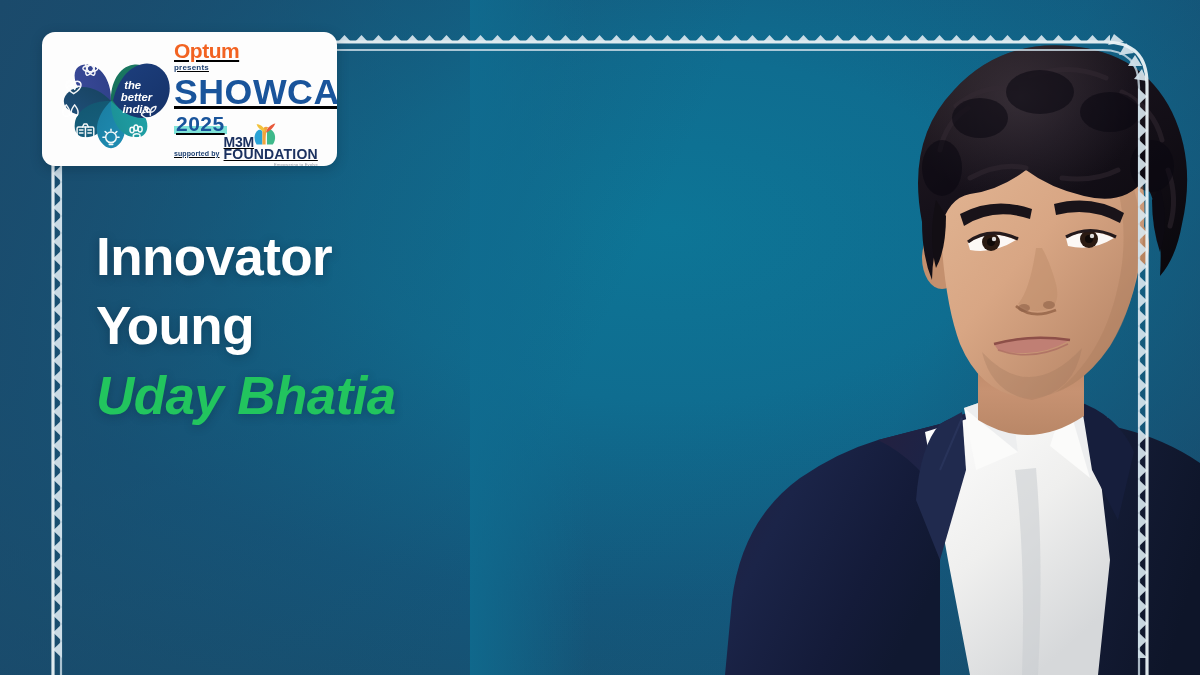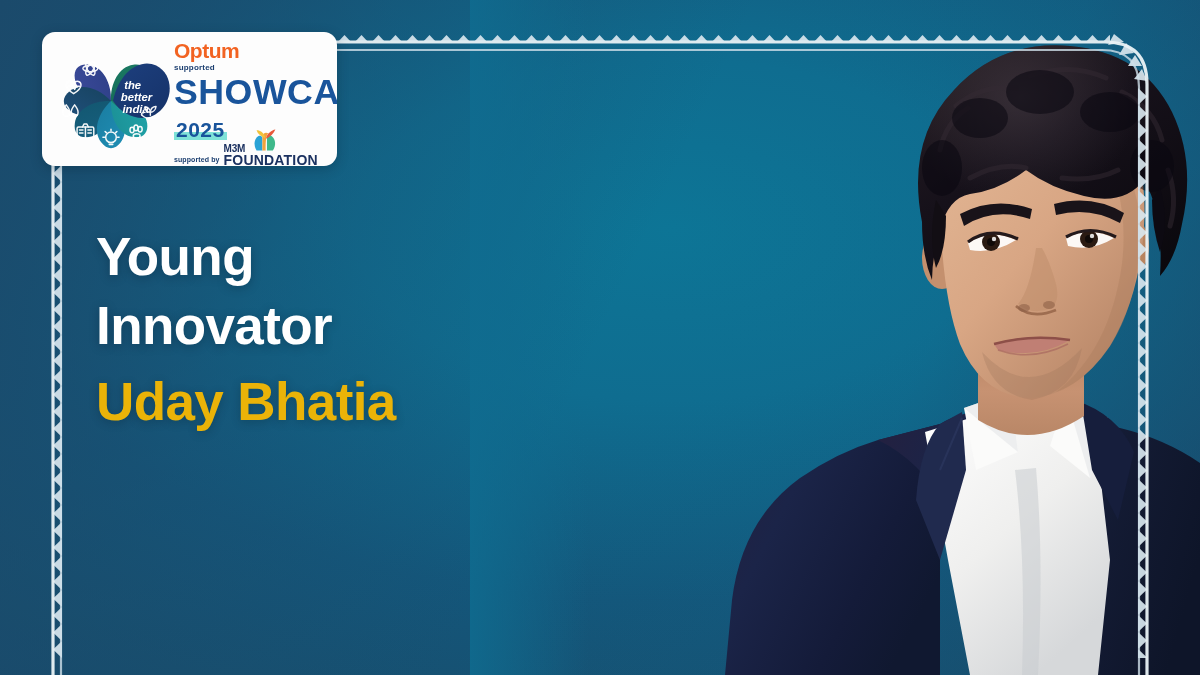--- a/index.html
+++ b/index.html
@@ -43,69 +43,70 @@
     display:block;
     color:#ffffff;
     font-size:53px;
     line-height:69px;
     font-weight:700;
     letter-spacing:-0.6px;
     text-shadow:0 2px 10px rgba(4,30,48,0.35);
   }
   .headline .name {
     display:block;
-    color:#eab308;
+    color:#22c55e;
     font-size:53px;
     line-height:69px;
     font-weight:700;
     letter-spacing:-0.6px;
-    margin-top:7px;
+    margin-top:1px;
     text-shadow:0 2px 10px rgba(4,30,48,0.30);
+    font-style:italic;
   }
 
   
   .logo-card {
     position:absolute; left:42px; top:32px;
     width:295px; height:134px;
     background:#fdfdfd;
     border-radius:13px;
     box-shadow:0 3px 12px rgba(3,28,45,0.28);
     z-index:8;
     display:flex; align-items:center;
     padding:6px 8px 6px 10px;
     overflow:hidden;
   }
   .tbi-mark { width:118px; height:118px; flex:0 0 118px;font-style:italic; }
   .tbi-mark svg { width:100%; height:100%; display:block; }
 
-  .logo-right { flex:1; padding-left:4px; padding-top:2px; position:relative; height:100%; }
+  .logo-right { flex:1; padding-left:4px; padding-top:2px; position:relative; height:100%;text-decoration:underline; }
 
   .optum {
     color:#f26322; font-weight:700; font-size:21px;
     letter-spacing:-0.5px; line-height:22px;
   }
   .presents { color:#1b3e6f; font-size:8px; font-weight:700; line-height:11px; letter-spacing:0.2px; }
   .showcase {
     color:#19549b; font-weight:700; font-size:35px; line-height:35px;
     letter-spacing:0.5px; margin-top:1px;
     font-family:"Liberation Sans", sans-serif;
     transform:scaleX(1.02); transform-origin:left center;
   }
-  .yr-row { display:flex; align-items:flex-end; margin-top:11px; }
+  .yr-row { display:flex; align-items:flex-end; margin-top:5px; }
   .year {
     color:#19549b; font-weight:700; font-size:21px; line-height:20px;
     letter-spacing:0.5px;
     background:linear-gradient(to top, #7fe3d8 0%, #7fe3d8 42%, rgba(127,227,216,0) 42%);
     padding:0 2px;
   }
   .supp-row { display:flex; align-items:center; margin-top:4px; }
   .supported { color:#1b3e6f; font-size:7px; font-weight:700; line-height:9px; letter-spacing:0.1px; }
   .m3m-block { display:flex; align-items:flex-end; margin-left:4px; position:relative; }
   .m3m-left { display:flex; flex-direction:column; }
-  .m3m-top { color:#1b3160; font-size:10px; font-weight:700; line-height:9px; letter-spacing:-0.2px; }
+  .m3m-top { color:#1b3160; font-size:14px; font-weight:700; line-height:9px; letter-spacing:-0.2px; }
   .m3m-found { color:#1b3160; font-size:14px; font-weight:700; line-height:15px; letter-spacing:0.2px; }
   .m3m-tag { color:#8a8f9c; font-size:4px; line-height:6px; letter-spacing:0.2px; text-align:right; }
   .m3m-bird { width:26px; height:24px; position:absolute; left:28px; top:-16px; }
   .m3m-bird svg { width:100%; height:100%; display:block; }
 </style>
 </head>
 <body>
 
 <div id="stage">
 
@@ -282,22 +283,22 @@
           </g>
         </g>
 
         <path d="M23 697 L23 66 Q23 24 65 24 L1075 24 Q1117 24 1117 66 L1117 697" fill="none" stroke="#eaf2f6" stroke-width="3.2" opacity="0.95"></path>
         <path d="M31 697 L31 69 Q31 32 68 32 L1072 32 Q1109 32 1109 69 L1109 697" fill="none" stroke="#cfe0ea" stroke-width="2.2" opacity="0.8"></path>
       </g>
     </svg>
   </div>
 
   <div class="headline">
+    <span class="ln">Innovator</span>
     <span class="ln">Young</span>
-    <span class="ln">Innovator</span>
     <span class="name">Uday Bhatia</span>
   </div>
 
   <div class="logo-card">
 
     <div class="tbi-mark">
       <svg viewBox="0 0 120 120">
         <defs>
           <linearGradient id="p1" x1="0" y1="0" x2="1" y2="1">
               <stop offset="0%" stop-color="#3b4a9a"></stop>
@@ -412,21 +413,21 @@
 
           <text x="22" y="-12" fill="#ffffff" font-family="Liberation Sans, sans-serif" font-size="11.5" font-weight="700" text-anchor="middle">the</text>
           <text x="26" y="0" fill="#ffffff" font-family="Liberation Sans, sans-serif" font-size="11.5" font-weight="700" text-anchor="middle">better</text>
           <text x="25" y="12" fill="#ffffff" font-family="Liberation Sans, sans-serif" font-size="11.5" font-weight="700" text-anchor="middle">india</text>
         </g>
       </svg>
     </div>
 
     <div class="logo-right">
       <div class="optum">Optum</div>
-      <div class="presents">supported</div>
+      <div class="presents">presents</div>
       <div class="showcase">SHOWCASE</div>
       <div class="yr-row">
         <span class="year">2025</span>
       </div>
       <div class="supp-row">
         <span class="supported">supported by</span>
         <span class="m3m-block">
           <span class="m3m-left">
             <span class="m3m-top">M3M</span>
             <span class="m3m-found">FOUNDATION</span>

